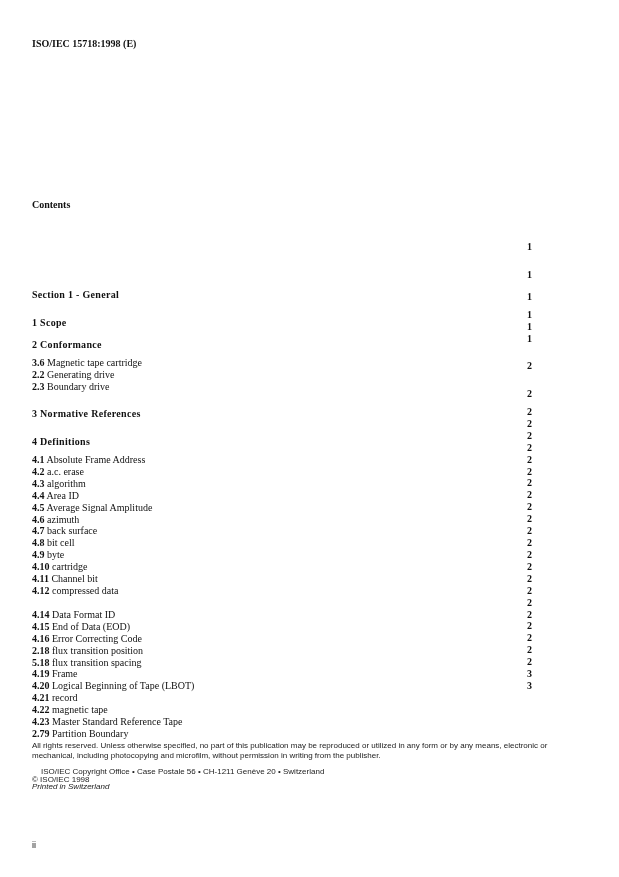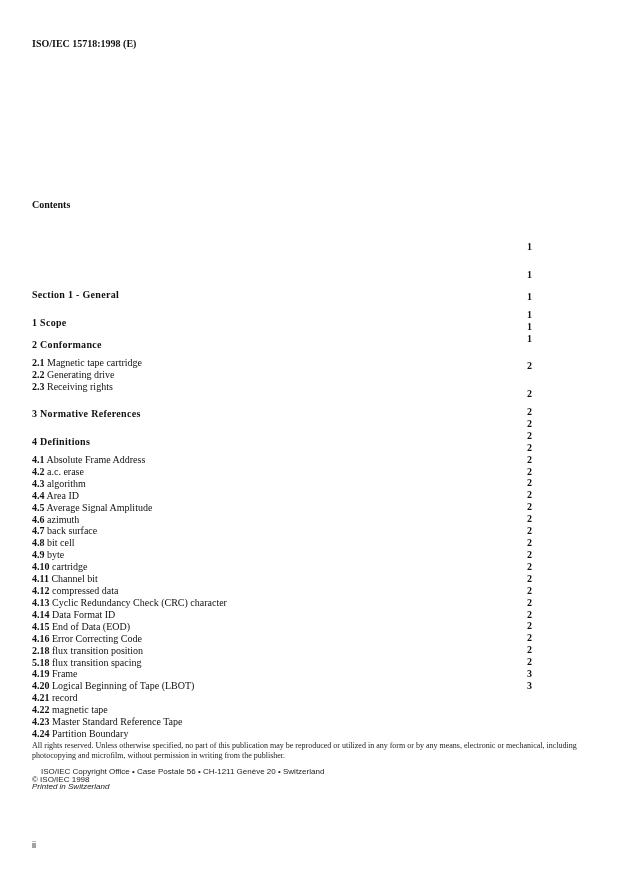--- a/index.html
+++ b/index.html
@@ -9,21 +9,21 @@
   .abs { position: absolute; white-space: nowrap; }
   .header { left: 32px; top: 38px; font-size: 10px; font-weight: bold; }
   .contents-title { left: 32px; top: 199px; font-size: 10px; font-weight: bold; }
   .toc-row { position: absolute; left: 32px; width: 504px; height: 12px; font-size: 10px; line-height: 12px; }
   .toc-row .label { position: absolute; left: 0; top: 0; white-space: nowrap; margin-top: 48px; }
   .toc-row .num { font-weight: bold; }
   .toc-row .page { position: absolute; right: 4px; top: 0; font-weight: bold; }
   .toc-row.major .label { font-weight: bold; letter-spacing: 0.3px; }
   .footer { font-size: 8px; color: #222; }
   .footer-copy { left: 32px; top: 727px; margin-top: 48px; }
-  .footer-rights { left: 32px; top: 741px; line-height: 10px; white-space: normal; width: 560px; font-family: Liberation Serif, serif; }
+  .footer-rights { left: 32px; top: 741px; line-height: 10px; white-space: normal; width: 560px; }
   .footer-office { left: 41px; top: 767px; }
   .footer-printed { left: 32px; top: 782px; font-style: italic; }
   .page-number { left: 32px; top: 840px; font-size: 9px; }
 </style>
 </head>
 <body>
 
 <div class="abs serif header">ISO/IEC 15718:1998 (E)</div>
 
 <div class="abs serif contents-title">Contents</div>
@@ -37,29 +37,29 @@
   <div class="toc-row major" style="top:269px">
       <span class="label">1 Scope</span>
       <span class="page">1</span>
     </div>
   <div class="toc-row major" style="top:291px">
       <span class="label">2 Conformance</span>
       <span class="page">1</span>
     </div>
 
   <div class="toc-row" style="top:309px">
-      <span class="label"><span class="num">2.1</span><span> Magnetic tape cartridge</span></span>
+      <span class="label"><span class="num">3.6</span><span> Magnetic tape cartridge</span></span>
       <span class="page">1</span>
     </div>
   <div class="toc-row" style="top:321px">
       <span class="label"><span class="num">2.2</span><span> Generating drive</span></span>
       <span class="page">1</span>
     </div>
   <div class="toc-row" style="top:333px">
-      <span class="label"><span class="num">2.3</span><span> Receiving rights</span></span>
+      <span class="label"><span class="num">2.3</span><span> Boundary drive</span></span>
       <span class="page">1</span>
     </div>
 
   <div class="toc-row major" style="top:360px">
       <span class="label">3 Normative References</span>
       <span class="page">2</span>
     </div>
   <div class="toc-row major" style="top:388px">
       <span class="label">4 Definitions</span>
       <span class="page">2</span>
@@ -107,21 +107,20 @@
     </div>
   <div class="toc-row" style="top:525px">
       <span class="label"><span class="num">4.11</span><span> Channel bit</span></span>
       <span class="page">2</span>
     </div>
   <div class="toc-row" style="top:537px">
       <span class="label"><span class="num">4.12</span><span> compressed data</span></span>
       <span class="page">2</span>
     </div>
   <div class="toc-row" style="top:549px">
-      <span class="label"><span class="num">4.13</span><span> Cyclic Redundancy Check (CRC) character</span></span>
       <span class="page">2</span>
     </div>
   <div class="toc-row" style="top:561px">
       <span class="label"><span class="num">4.14</span><span> Data Format ID</span></span>
       <span class="page">2</span>
     </div>
   <div class="toc-row" style="top:573px">
       <span class="label"><span class="num">4.15</span><span> End of Data (EOD)</span></span>
       <span class="page">2</span>
     </div>
@@ -151,21 +150,21 @@
     </div>
   <div class="toc-row" style="top:656px">
       <span class="label"><span class="num">4.22</span><span> magnetic tape</span></span>
       <span class="page">2</span>
     </div>
   <div class="toc-row" style="top:668px">
       <span class="label"><span class="num">4.23</span><span> Master Standard Reference Tape</span></span>
       <span class="page">3</span>
     </div>
   <div class="toc-row" style="top:680px">
-      <span class="label"><span class="num">4.24</span><span> Partition Boundary</span></span>
+      <span class="label"><span class="num">2.79</span><span> Partition Boundary</span></span>
       <span class="page">3</span>
     </div>
 </div>
 
 <div class="abs sans footer footer-copy">© ISO/IEC 1998</div>
 <div class="abs sans footer footer-rights">All rights reserved. Unless otherwise specified, no part of this publication may be reproduced or utilized in any form or by any means, electronic or mechanical, including photocopying and microfilm, without permission in writing from the publisher.</div>
 <div class="abs sans footer footer-office">ISO/IEC Copyright Office • Case Postale 56 • CH-1211 Genève 20 • Switzerland</div>
 <div class="abs sans footer footer-printed">Printed in Switzerland</div>
 
 <div class="abs sans page-number">ii</div>

